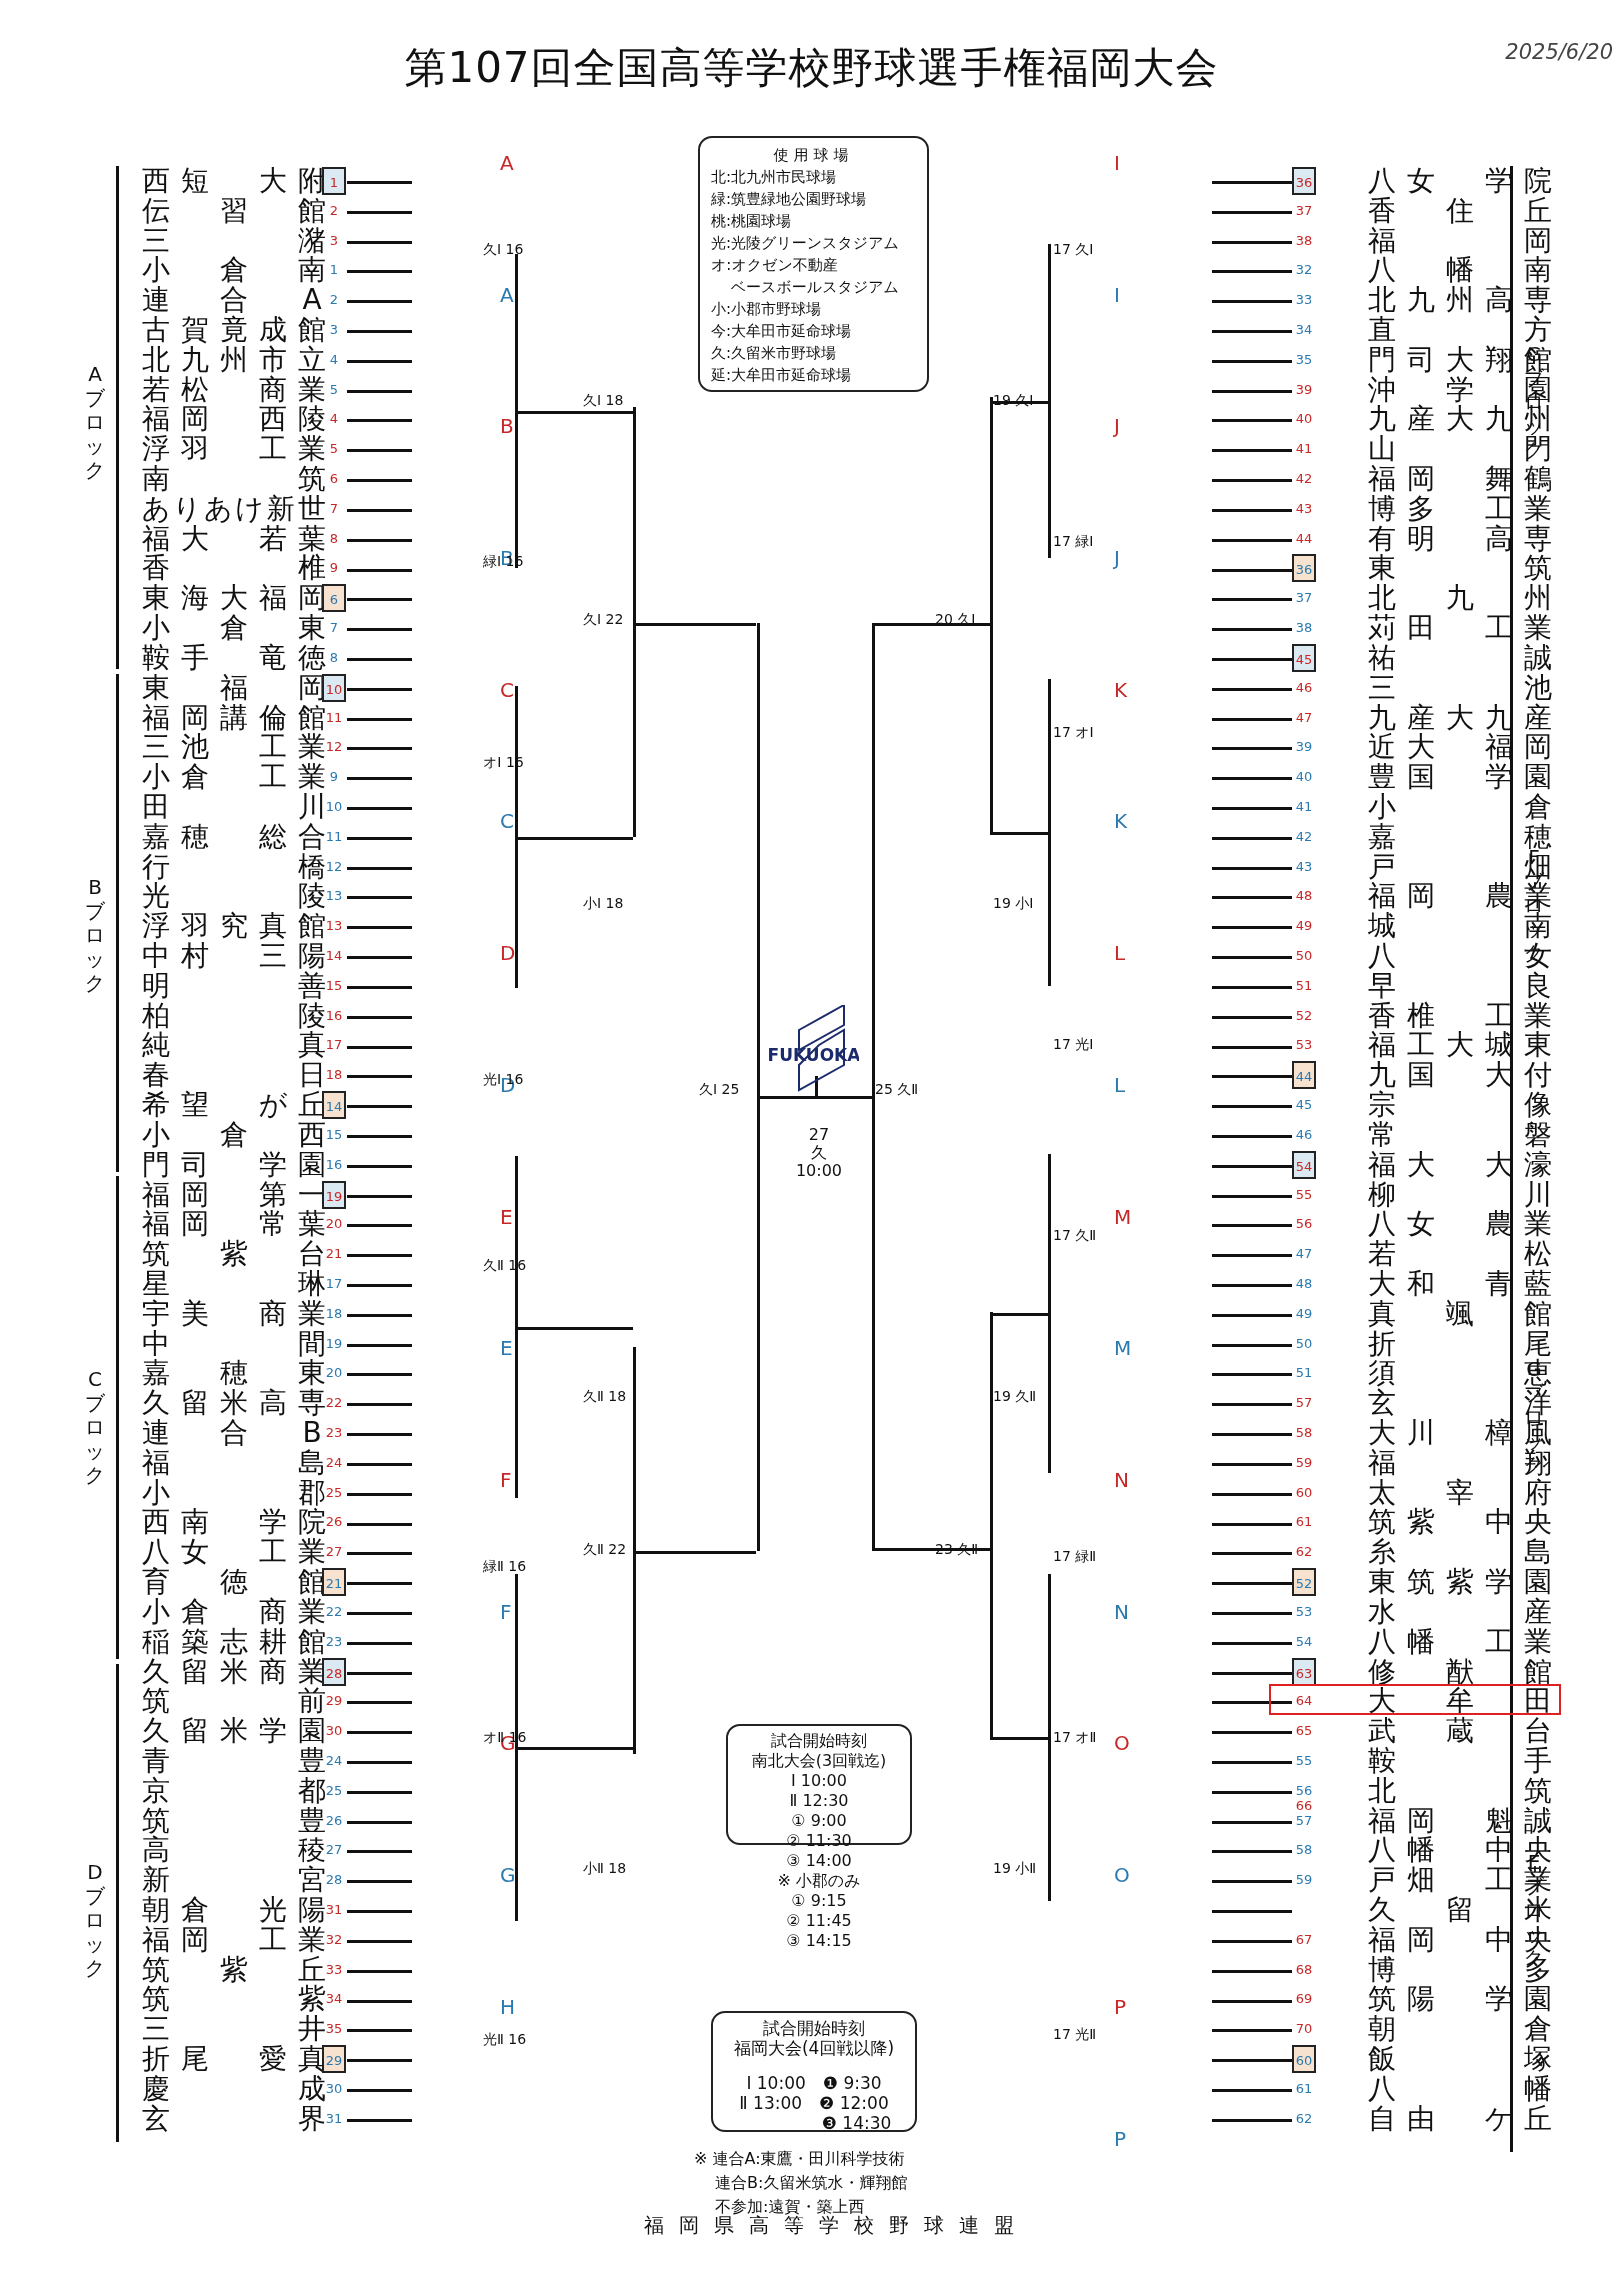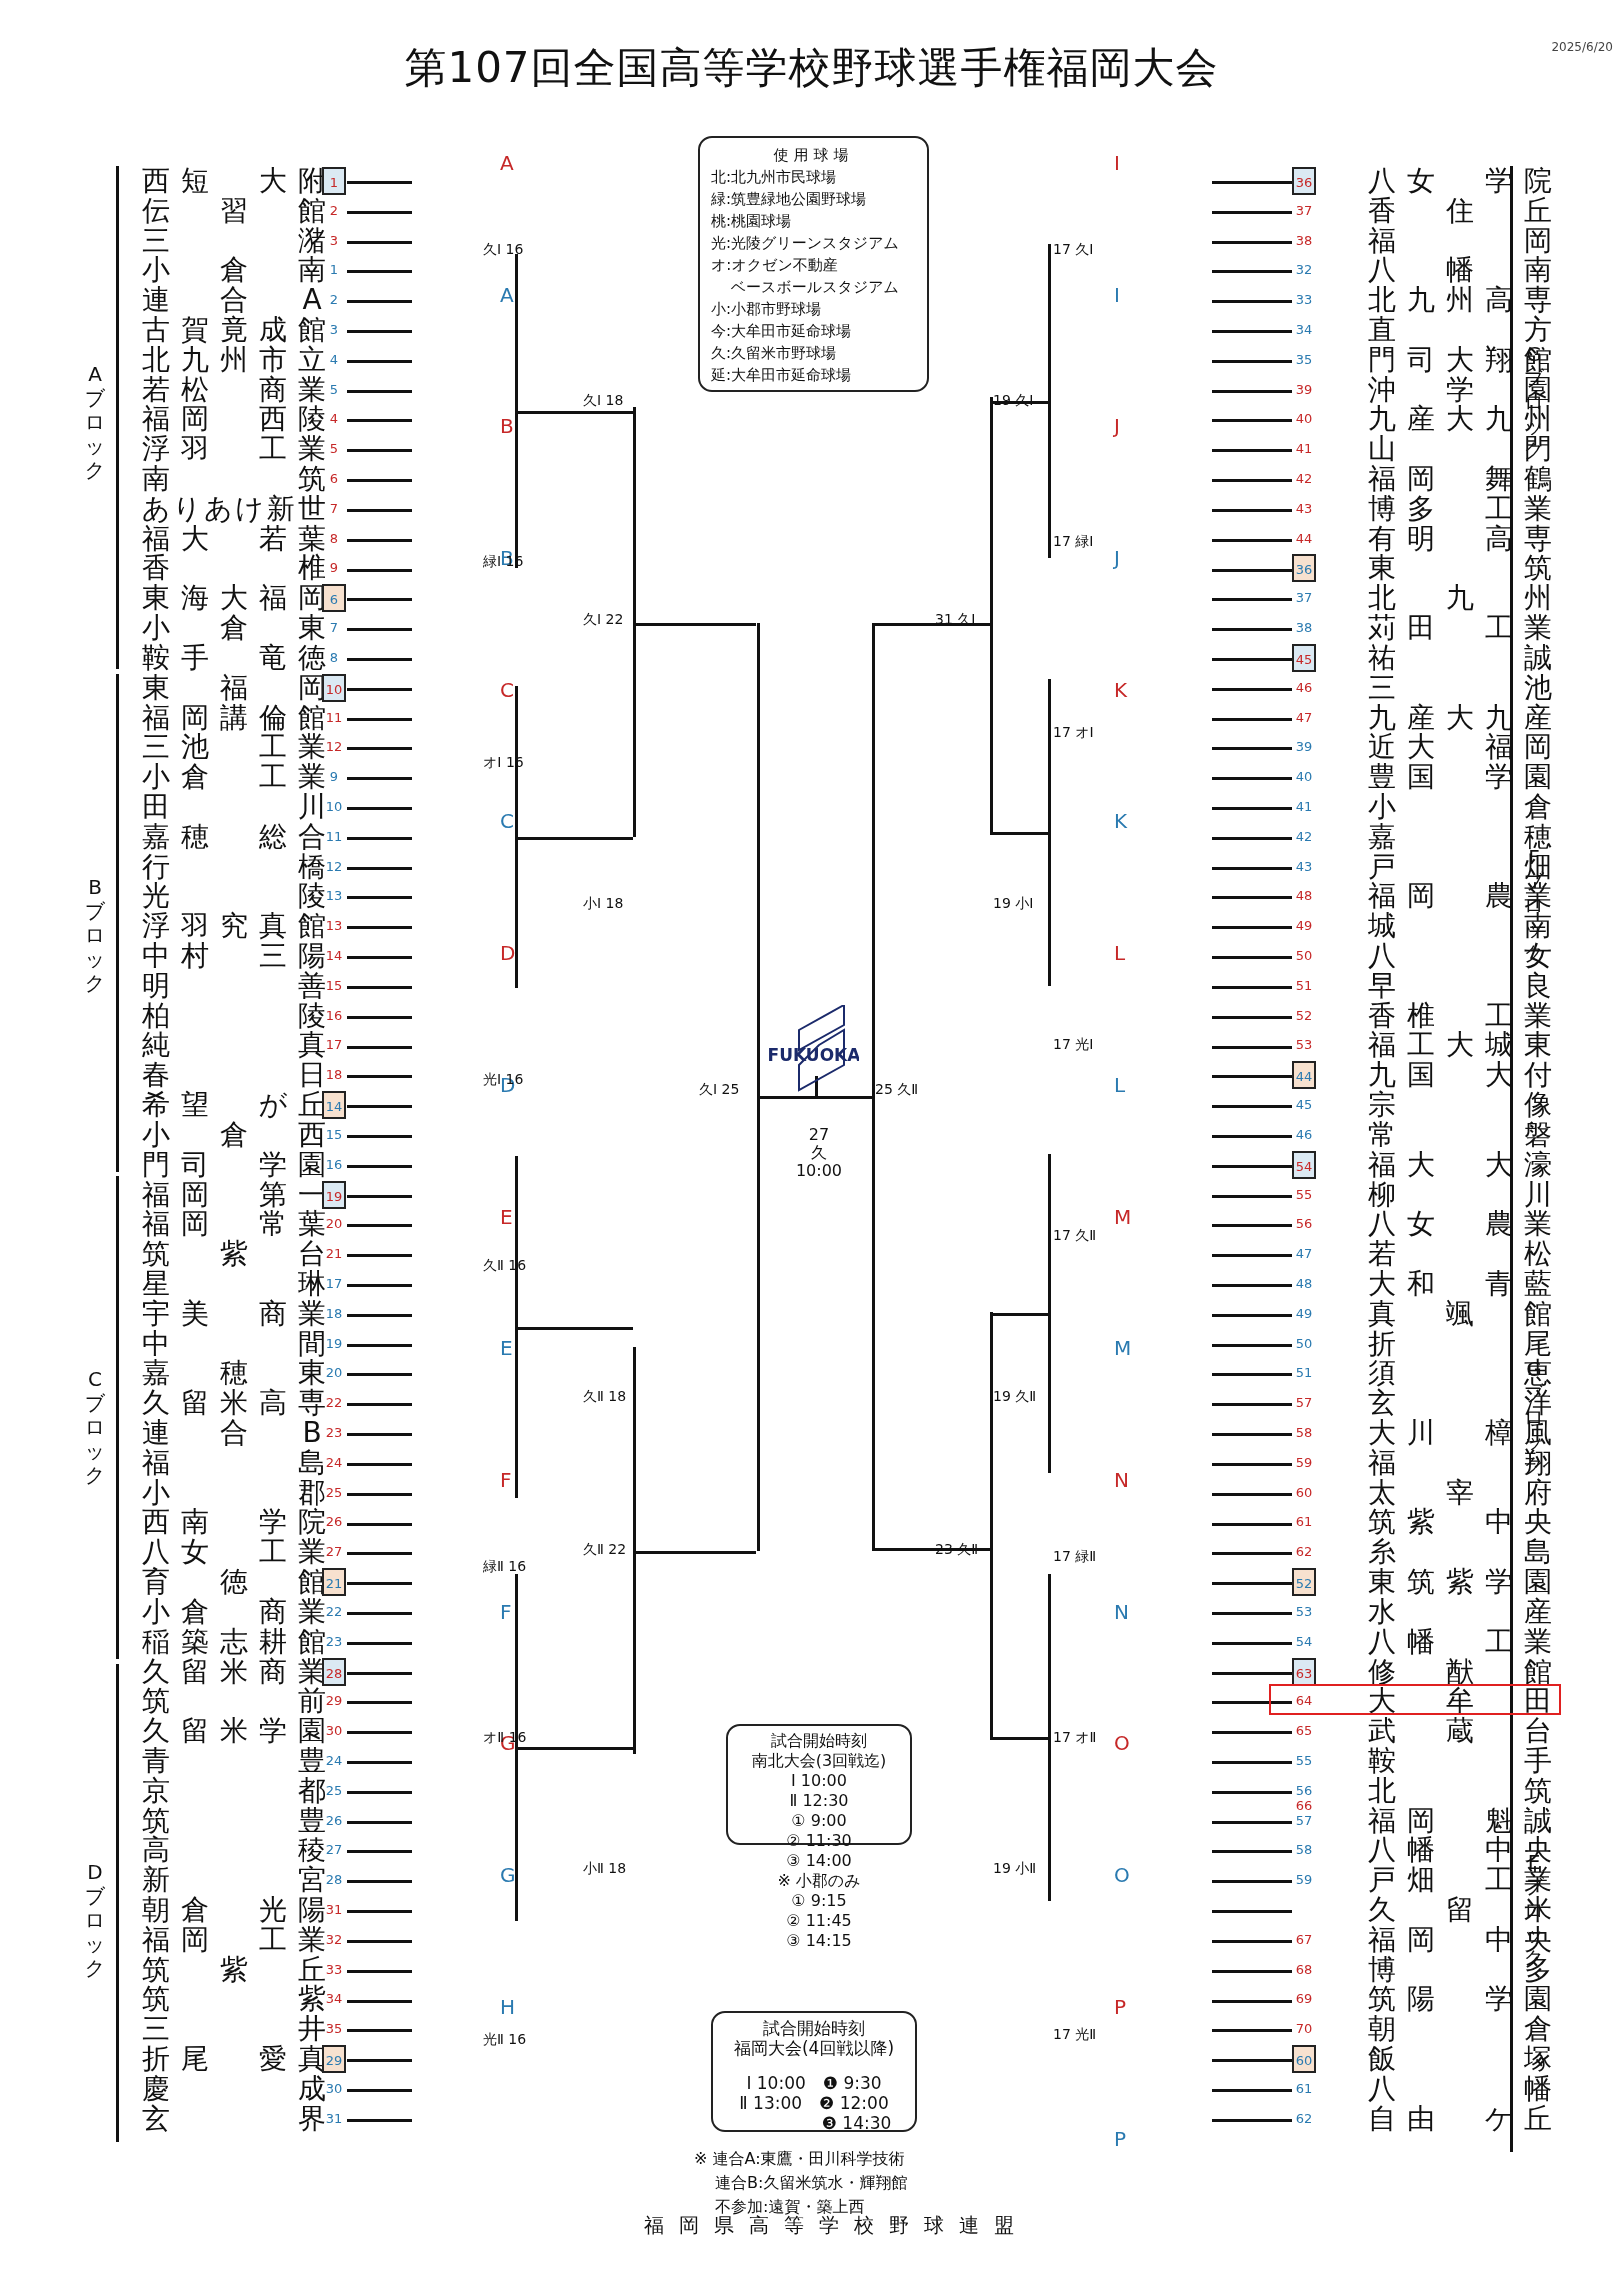--- a/index.html
+++ b/index.html
@@ -1,18 +1,18 @@
 <!DOCTYPE html>
 <html style="font-size:8px"><head>
 <meta charset="utf-8">
 <style>
   html,body{margin:0;padding:0;background:#fff;}
   body{width:1623px;height:2295px;position:relative;overflow:hidden;font-family:"DejaVu Sans","Liberation Sans",sans-serif;color:#111;}
   .title{position:absolute;left:0;width:1623px;top:40px;text-align:center;font-size:42px;letter-spacing:1px;}
-  .date{position:absolute;right:10px;top:40px;font-size:12px;color:#444;}
+  .date{position:absolute;right:10px;top:40px;font-size:21px;font-style:italic;color:#444;}
   .team{position:absolute;height:30px;width:186px;display:flex;justify-content:space-between;align-items:center;font-size:28px;line-height:30px;}
   .team span{display:inline-block;width:30px;text-align:center;}
   .seed{position:absolute;width:24px;height:28px;font-size:13px;text-align:center;line-height:28px;}
   .seed.red{color:#c62828;} .seed.blue{color:#2a7ab0;}
   .seed.box{border:2px solid #222;box-sizing:border-box;}
   .seed.box.blue-bg{background:#dbe9f3;} .seed.box.peach-bg{background:#f7e1cf;}
   .line{position:absolute;background:#111;}
   .lbl{position:absolute;font-size:14px;white-space:nowrap;}
   .glbl{position:absolute;font-size:20px;font-weight:normal;}
   .glbl.red{color:#c62828;} .glbl.blue{color:#2a7ab0;}
@@ -1306,21 +1306,21 @@
     <div class="glbl red" style="left: 1114px; top: 1468px;">N</div>
     <div class="glbl blue" style="left: 1114px; top: 1600px;">N</div>
     <div class="glbl red" style="left: 1114px; top: 1731px;">O</div>
     <div class="glbl blue" style="left: 1114px; top: 1863px;">O</div>
     <div class="glbl red" style="left: 1114px; top: 1995px;">P</div>
     <div class="glbl blue" style="left: 1114px; top: 2127px;">P</div>
     <div class="lbl" style="left: 699px; top: 1081px;">久Ⅰ 25</div>
     <div class="lbl" style="left: 875px; top: 1081px;">25 久Ⅱ</div>
     <div class="lbl" style="left: 583px; top: 611px;">久Ⅰ 22</div>
     <div class="lbl" style="left: 583px; top: 1541px;">久Ⅱ 22</div>
-    <div class="lbl" style="left: 935px; top: 611px;">31 久Ⅰ</div>
+    <div class="lbl" style="left: 935px; top: 611px;">20 久Ⅰ</div>
     <div class="lbl" style="left: 935px; top: 1541px;">23 久Ⅱ</div>
     <div class="lbl" style="left: 583px; top: 392px;">久Ⅰ 18</div>
     <div class="lbl" style="left: 583px; top: 895px;">小Ⅰ 18</div>
     <div class="lbl" style="left: 583px; top: 1388px;">久Ⅱ 18</div>
     <div class="lbl" style="left: 583px; top: 1860px;">小Ⅱ 18</div>
     <div class="lbl" style="left: 993px; top: 392px;">19 久Ⅰ</div>
     <div class="lbl" style="left: 993px; top: 895px;">19 小Ⅰ</div>
     <div class="lbl" style="left: 993px; top: 1388px;">19 久Ⅱ</div>
     <div class="lbl" style="left: 993px; top: 1860px;">19 小Ⅱ</div>
     <div class="lbl" style="left: 483px; top: 241px;">久Ⅰ 16</div>

